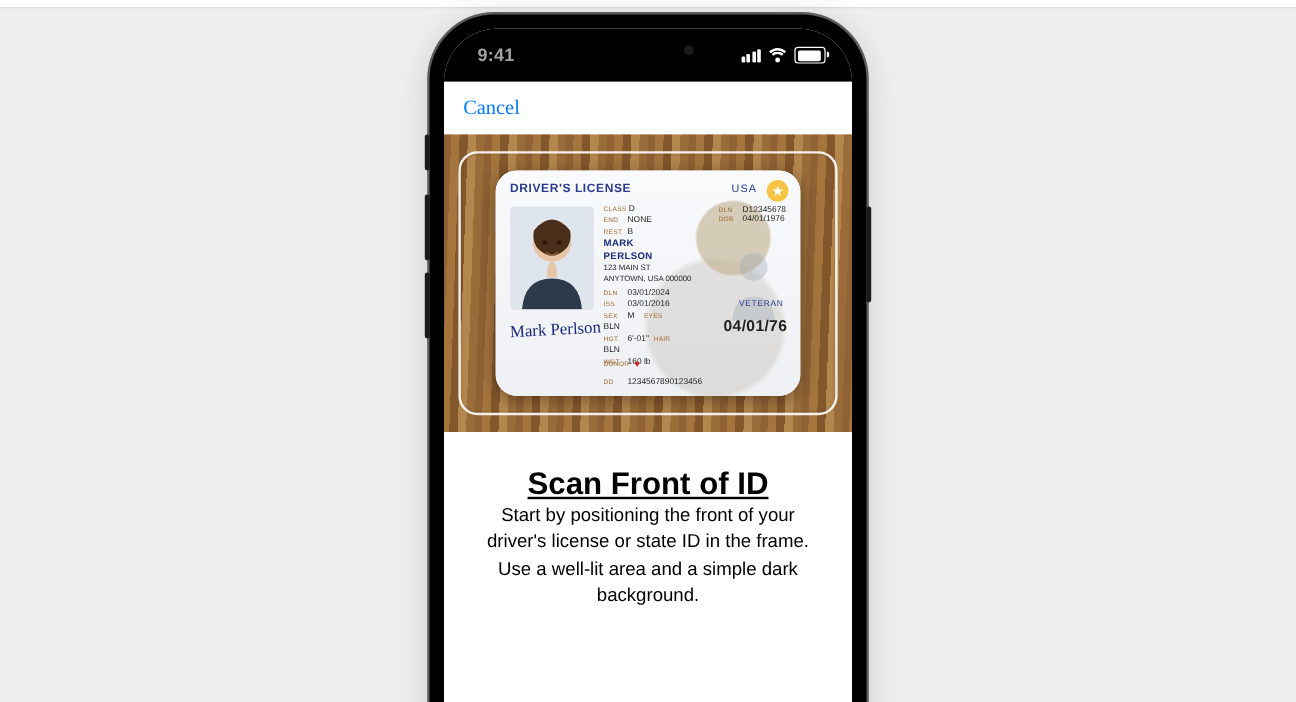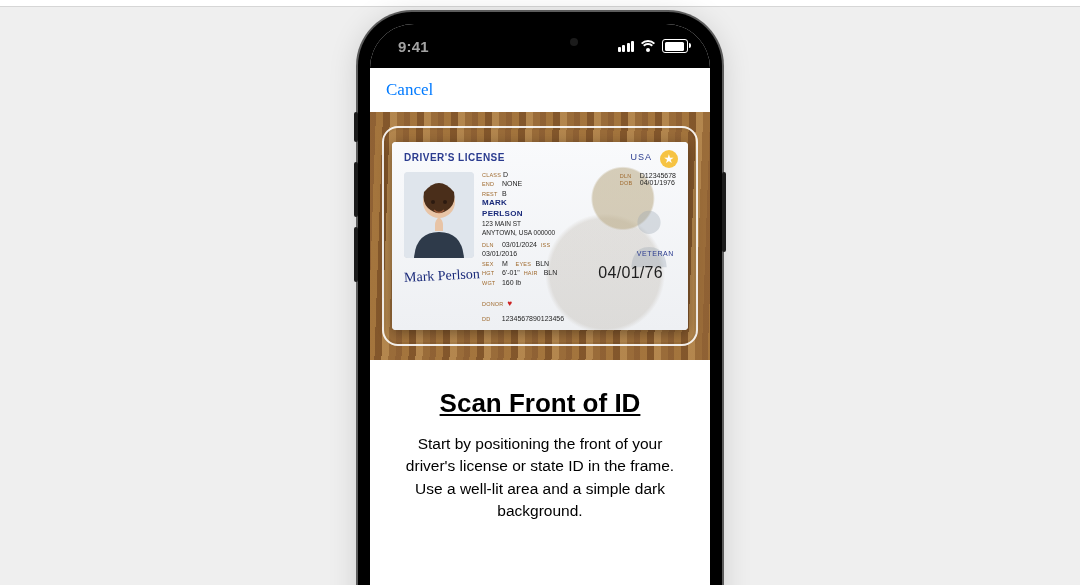--- a/index.html
+++ b/index.html
@@ -134,23 +134,23 @@
   .frame {
     position:absolute; inset:14px 12px;
     border-radius:16px;
     border:2px solid rgba(255,255,255,0.9);
     box-shadow: 0 0 0 2px rgba(0,0,0,0.05) inset;
     pointer-events:none;
   }
 
   
   .card {
-    width: 296px; height: 188px;
+    width: 254px; height: 188px;
     background:#f6f7f9;
-    border-radius:4px;
+    border-radius:18px;
     box-shadow:0 3px 14px rgba(0,0,0,0.35);
     position:relative;
     padding:10px 12px 8px;
     box-sizing:border-box;
     font-size:7px;
     color:#2b2b2b;
     overflow:hidden;
   }
   
   .card .bgart {
@@ -198,22 +198,22 @@
   }
   .lbl { color:#a06b2f; font-size:5.5px; letter-spacing:0.2px; display:inline-block; min-width:18px; }
   .val { color:#1e1e1e; font-size:7px; }
   .nameline { color:#1a2a7a; font-weight:700; font-size:8px; letter-spacing:0.3px; }
   .right-col {
     position:absolute; right:12px; top:30px;
     text-align:left; font-size:7px;
   }
   .right-col .lbl { min-width:18px; }
   .bigdob {
-    position:absolute; right:25px; top:122px;
-    font-size:16px; color:#1e1e1e; font-weight:400; letter-spacing:0.3px;
+    position:absolute; right:11px; top:122px;
+    font-size:13px; color:#1e1e1e; font-weight:700; letter-spacing:0.3px;
   }
   .veteran {
     position:absolute; right:14px; top:108px;
     font-size:7px; color:#2a3b8f; letter-spacing:0.6px;
   }
   .sig {
     position:absolute; left:12px; top:126px;
     font-family: "Brush Script MT", "Segoe Script", cursive;
     font-size:14px; color:#1a2a7a;
     transform:rotate(-3deg);
@@ -234,21 +234,20 @@
     text-align:center;
     font-size:26px; font-weight:700; color:#000;
     margin-top:28px;
     text-decoration:underline;
   }
   .body {
     text-align:center;
     font-size:15.5px; color:#000;
     line-height:1.45;
     padding:0 34px;
-    margin-top:14px;
   }
 </style>
 </head>
 <body>
 
 <div class="topbar"></div>
 
 <div class="phone">
   <div class="side-btn side-left-1"></div>
   <div class="side-btn side-left-2"></div>

